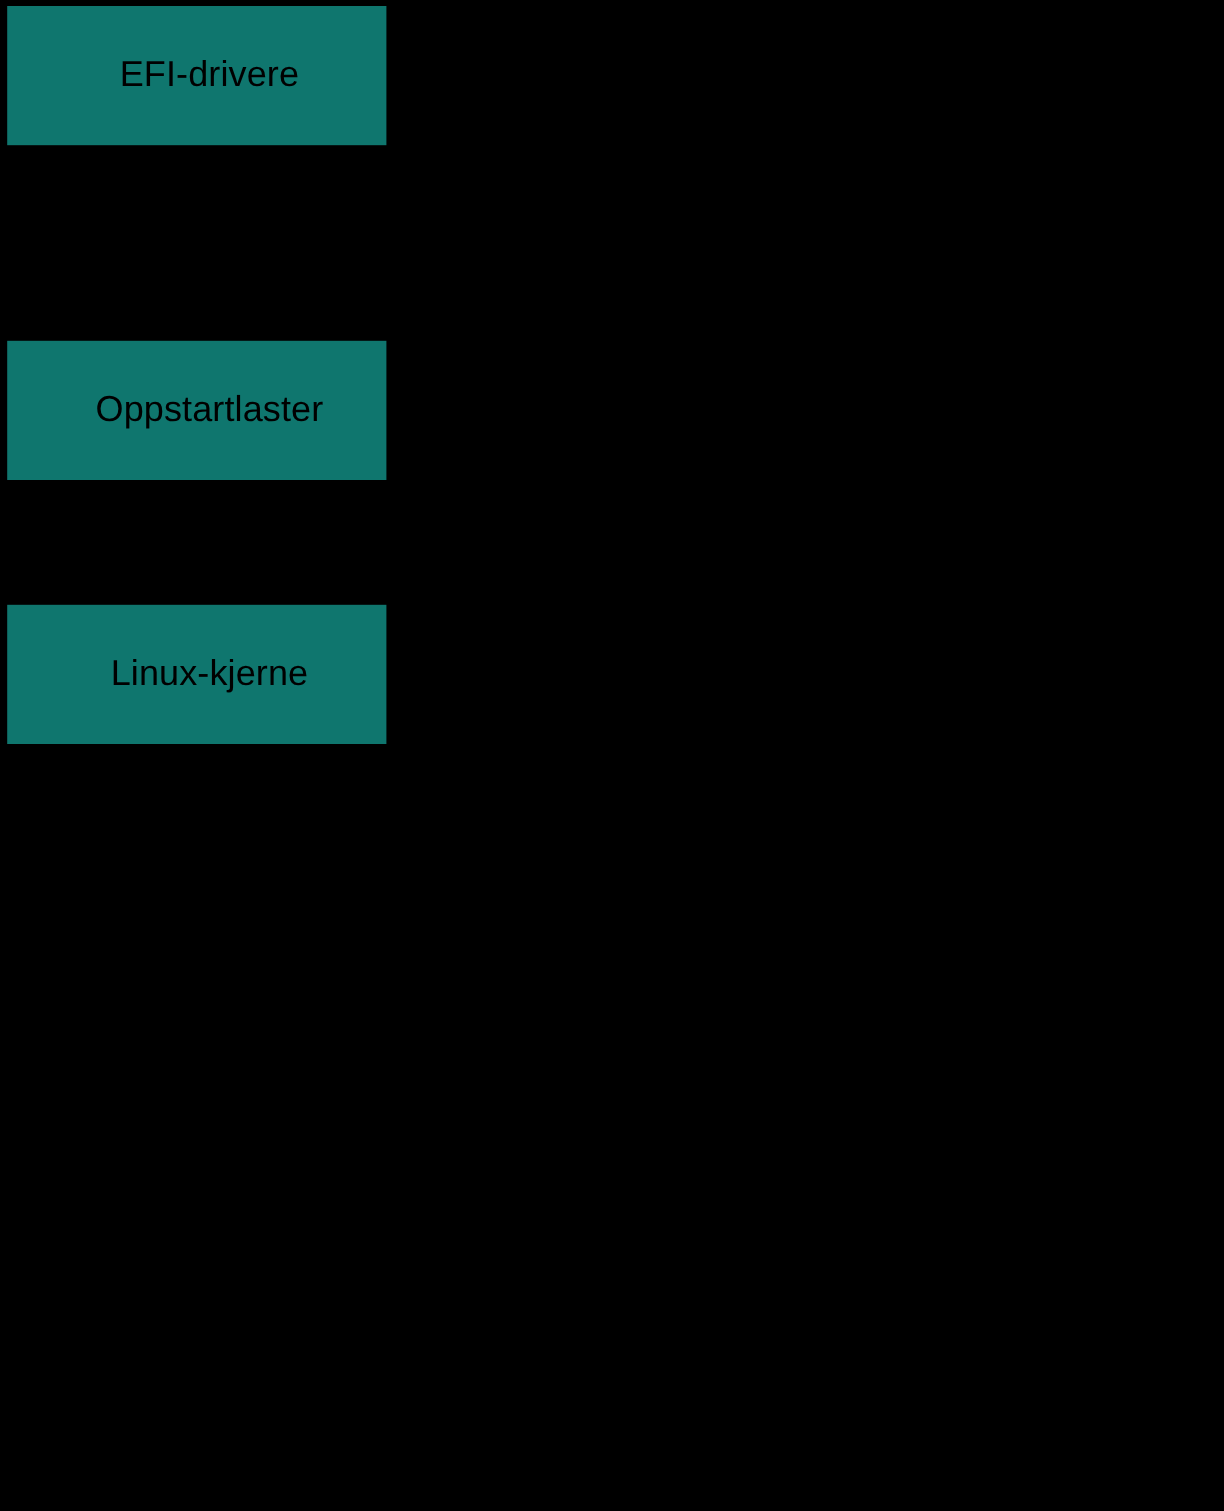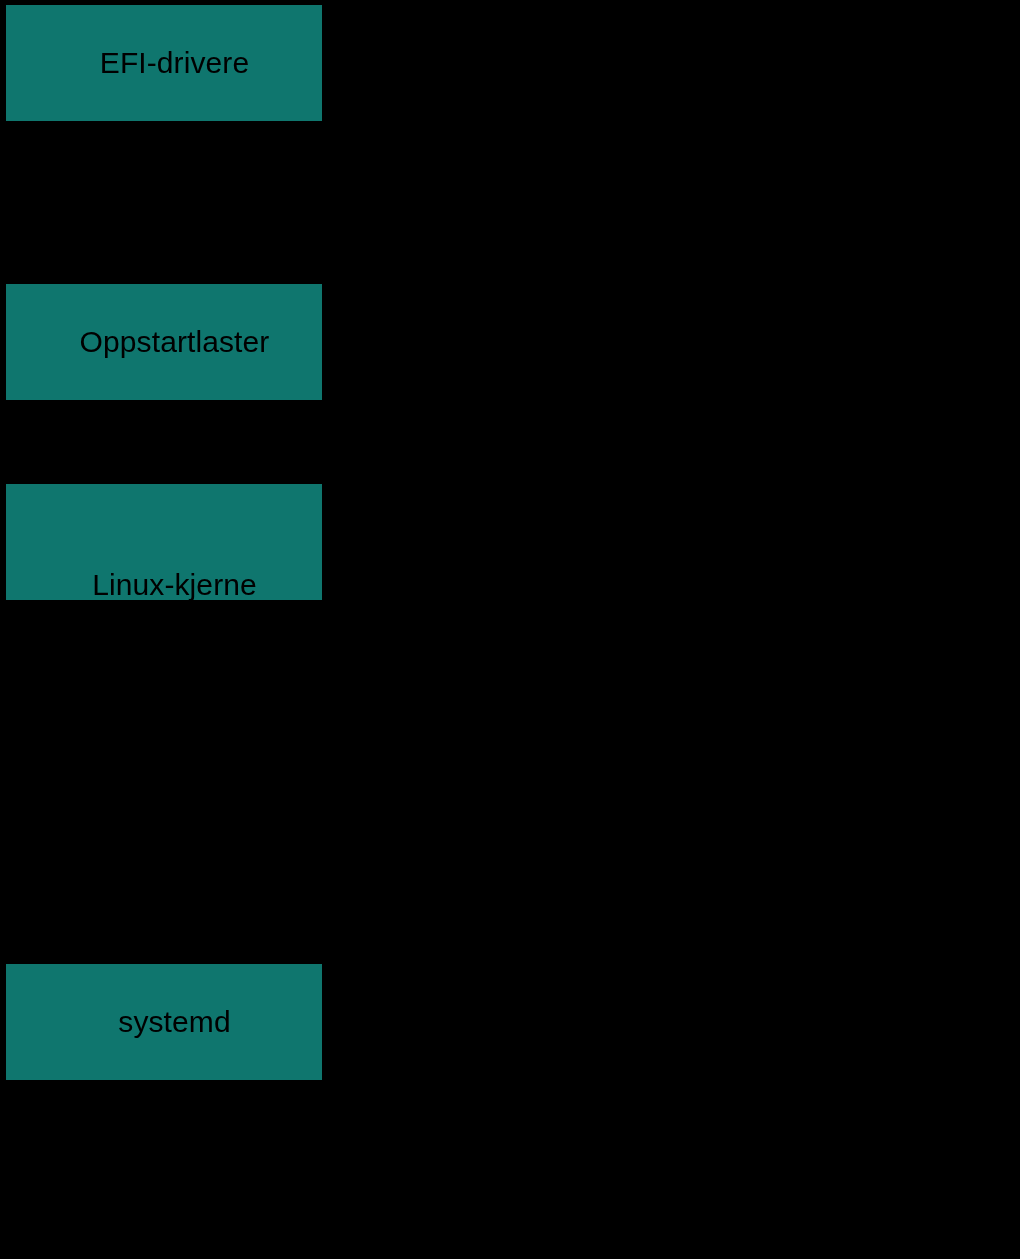--- a/index.html
+++ b/index.html
@@ -39,21 +39,21 @@
     background: #0f766e;
     box-sizing: border-box;
     display: flex;
     align-items: center;
     justify-content: center;
     padding-left: 21px;
   }
 
   .stage-box[data-index="0"] { top: 5px; }
   .stage-box[data-index="1"] { top: 244px; margin-top: 40px; }
-  .stage-box[data-index="2"] { top: 484px; align-items: flex-end; }
+  .stage-box[data-index="2"] { top: 504px; }
   .stage-box[data-index="3"] { top: 724px; }
   .stage-box[data-index="4"] { top: 964px; }
 
   .stage-label {
     font-family: "Liberation Sans", "DejaVu Sans", sans-serif;
     font-size: 30px;
     font-weight: 400;
     line-height: 1;
     color: #000000;
     letter-spacing: 0.1px;
@@ -74,18 +74,15 @@
 
     <li class="stage-box" data-index="1">
       <span class="stage-label">Oppstartlaster</span>
     </li>
 
     <li class="stage-box" data-index="2">
       <span class="stage-label">Linux-kjerne</span>
     </li>
 
 
-    <li class="stage-box" data-index="4">
-      <span class="stage-label">systemd</span>
-    </li>
 
   </ul>
 </div>
 
 </body></html>

